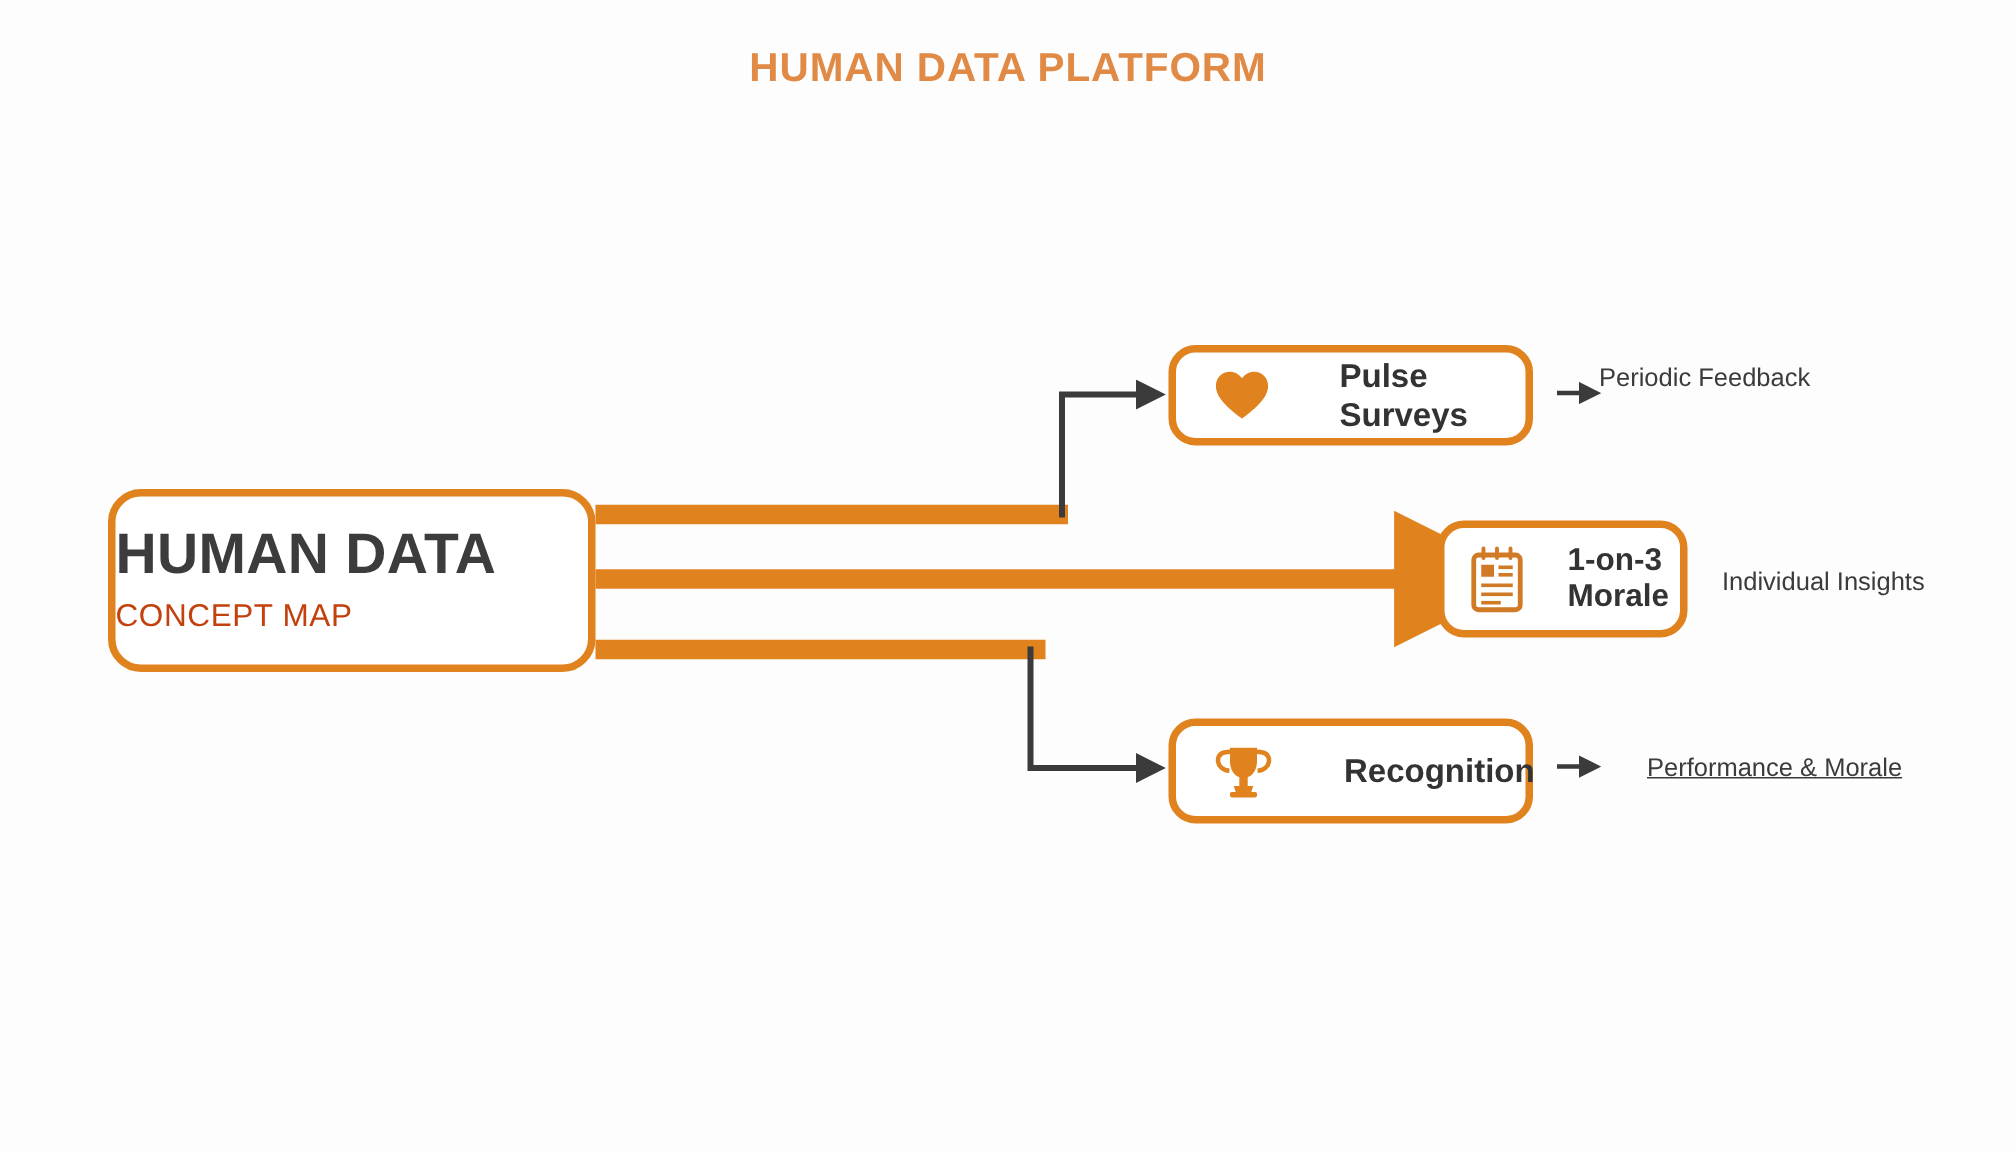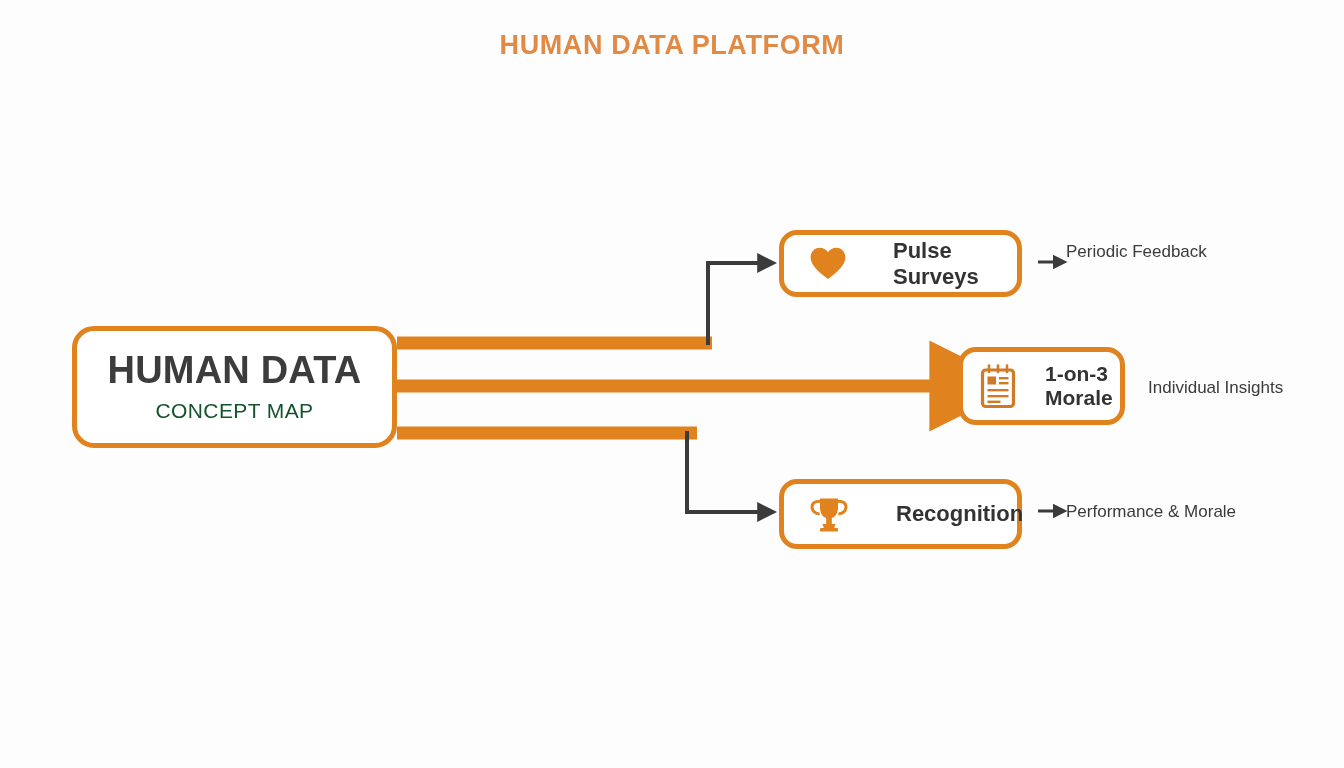--- a/index.html
+++ b/index.html
@@ -43,35 +43,34 @@
     position: absolute;
     left: 72px;
     top: 326px;
     width: 325px;
     height: 122px;
     border: 5px solid #e0821e;
     border-radius: 22px;
     background: #ffffff;
     display: flex;
     flex-direction: column;
-    align-items: center;
     justify-content: center;
     z-index: 3;
   }
   #root-title {
     font-size: 38px;
     font-weight: bold;
     color: #3c3c3c;
     letter-spacing: 0.2px;
     line-height: 1.05;
   }
   #root-subtitle {
     font-size: 21px;
     font-weight: normal;
-    color: #14532d;
+    color: #c2410c;
     letter-spacing: 0.4px;
     margin-top: 9px;
   }
 
   
   .node-box {
     position: absolute;
     border: 5px solid #e0821e;
     border-radius: 18px;
     background: #ffffff;
@@ -110,21 +109,21 @@
   
   .outcome {
     position: absolute;
     font-size: 17px;
     color: #3b3b3b;
     white-space: nowrap;
     z-index: 3;
   }
   #outcome-pulse { left: 1066px; top: 242px; }
   #outcome-notes { left: 1148px; top: 378px; }
-  #outcome-recognition { left: 1066px; top: 502px; }
+  #outcome-recognition { left: 1098px; top: 502px; text-decoration: underline; }
 </style>
 </head>
 <body>
 
 <div id="stage">
 
   <div id="page-title">HUMAN DATA PLATFORM</div>
 
   <svg id="connectors" viewBox="0 0 1344 768" xmlns="http://www.w3.org/2000/svg">
     <defs>

